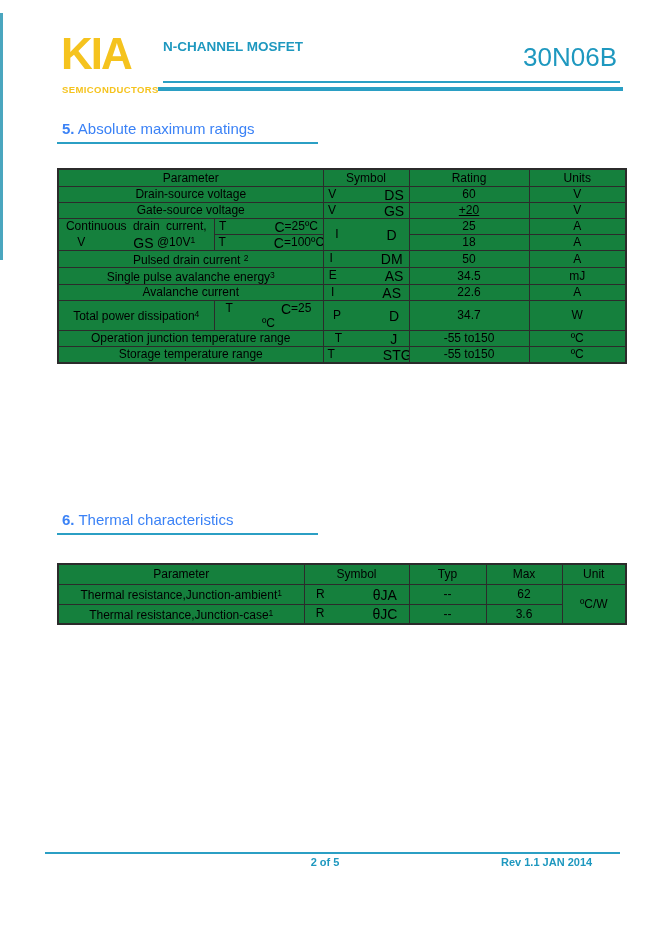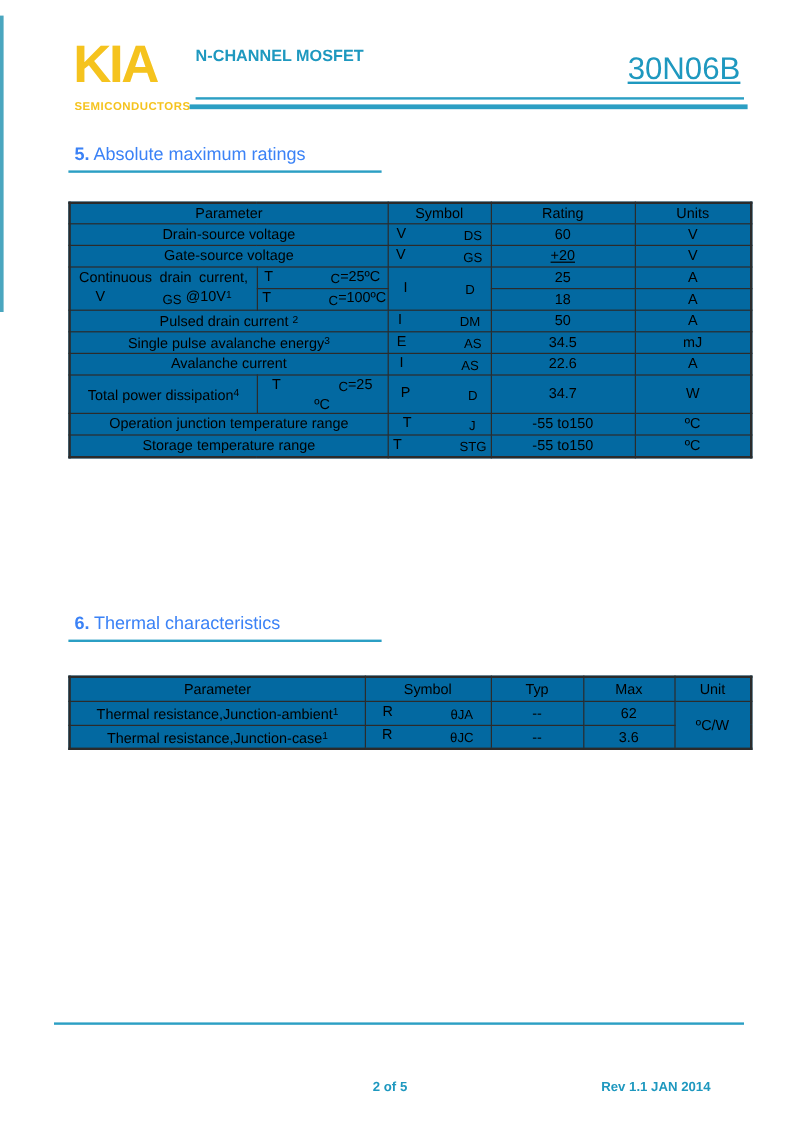--- a/index.html
+++ b/index.html
@@ -8,47 +8,47 @@
     font-family:"Liberation Sans", sans-serif;color:#000;overflow:hidden;
   }
   
   .left-bar{position:absolute;left:0;top:13px;width:3px;height:247px;background:#4aa6bf;}
   .logo{position:absolute;left:61px;top:30px;font-size:44px;font-weight:bold;
         letter-spacing:-2px;line-height:48px;color:#f5c31e;}
   .logo-sub{position:absolute;left:62px;top:84px;font-size:9.5px;font-weight:bold;
         letter-spacing:0.4px;color:#f5c31e;}
   .hdr-sub{position:absolute;left:163px;top:38px;font-size:13.5px;font-weight:bold;
         line-height:18px;color:#1e98bf;}
-  .part-number{position:absolute;top:42px;right:45px;font-size:26px;color:#1e98bf;text-decoration:underline;}
+  .part-number{position:absolute;top:42px;right:45px;font-size:26px;color:#1e98bf;}
   .rule-thin{position:absolute;left:163px;top:81px;width:457px;height:2px;background:#2b9fc4;}
   .rule-thick{position:absolute;left:158px;top:87px;width:465px;height:4px;background:#2b9fc4;}
   
   .section{position:absolute;left:62px;font-size:15px;color:#3b82f6;}
   .section .num{font-weight:bold;}
   #sec5{top:120px;} #sec6{top:511px;}
   .section-rule{position:absolute;left:57px;width:261px;height:1.5px;background:#2b9fc4;}
   #sec5-rule{top:142px;} #sec6-rule{top:533px;}
   
   table.tbl{position:absolute;left:57px;width:568px;border-collapse:collapse;
-        table-layout:fixed;font-size:12px;background:#0369a1;}
+        table-layout:fixed;font-size:12px;background:#15803d;}
   table.tbl td{border:1px solid #2b2b2b;padding:0 4px;vertical-align:middle;
         line-height:14px;overflow:hidden;}
   table.tbl{border:2px solid #2b2b2b;}
   #t1{top:168px;} #t2{top:563px;}
   #t1 tr{height:15px;} #t1 tr.hdr{height:17px;}
   #t2 tr{height:20px;}
   td.c{text-align:center;}
   td.l{text-align:center;padding-left:5px;}
-  sub{font-size:11px;vertical-align:-2px;margin-left:48px;}
+  sub{font-size:14px;vertical-align:-2px;margin-left:48px;}
   sup{font-size:8.5px;vertical-align:3px;}
   u{}
   .ws{word-spacing:3px;}
   
   .footer-rule{position:absolute;left:45px;top:852px;width:575px;height:2px;background:#2b9fc4;}
-  .footer-text{position:absolute;top:856px;font-size:11px;font-weight:bold;color:#1e98bf;margin-top:44px;}
+  .footer-text{position:absolute;top:856px;font-size:11px;font-weight:bold;color:#1e98bf;}
   #page-label{left:280px;width:90px;text-align:center;}
   #rev-label{left:485px;padding-left:16px;}
 </style>
 </head>
 <body>
 
 <div class="left-bar"></div>
 
 <div class="logo">KIA</div>
 <div class="logo-sub">SEMICONDUCTORS</div>

